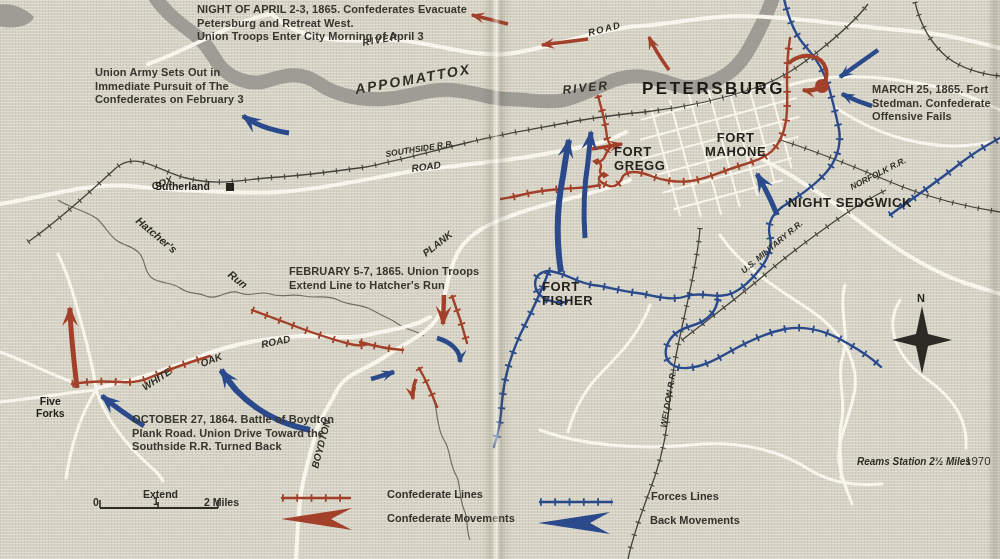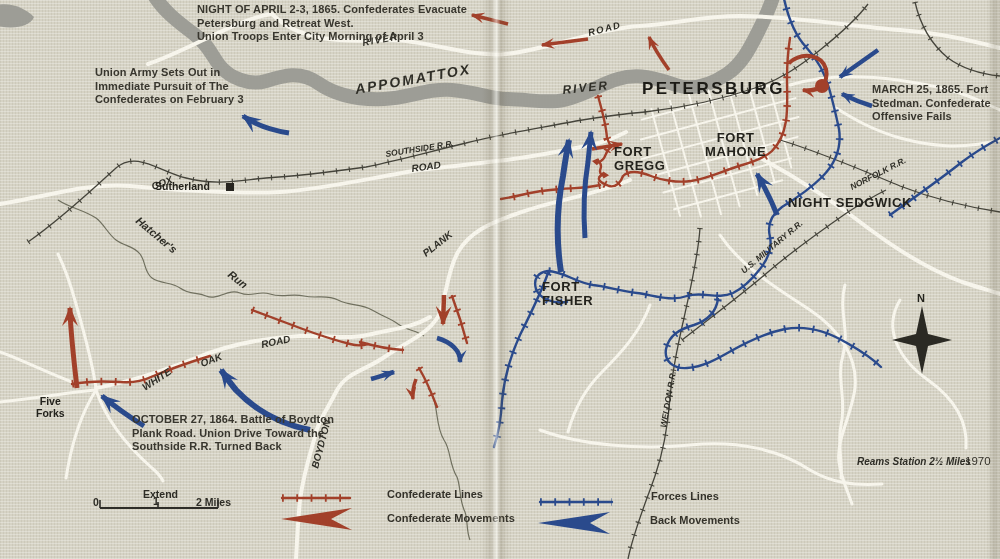--- a/index.html
+++ b/index.html
@@ -247,20 +247,22 @@
 
   <div class="lbl ann" style="left:197px;top:3px">NIGHT OF APRIL 2-3, 1865. Confederates Evacuate
 Petersburg and Retreat West.
 Union Troops Enter City Morning of April 3</div>
   <div class="lbl ann" style="left:95px;top:66px">Union Army Sets Out in
 Immediate Pursuit of The
 Confederates on February 3</div>
   <div class="lbl ann" style="left:872px;top:83px">MARCH 25, 1865. Fort
 Stedman. Confederate
 Offensive Fails</div>
+  <div class="lbl ann" style="left:289px;top:265px">FEBRUARY 5-7, 1865. Union Troops
+Extend Line to Hatcher's Run</div>
   <div class="lbl ann" style="left:132px;top:413px">OCTOBER 27, 1864. Battle of Boydton
 Plank Road. Union Drive Toward the
 Southside R.R. Turned Back</div>
 
   <div class="lbl cityname" style="left:642px;top:79px">PETERSBURG</div>
   <div class="lbl fort" style="left:614px;top:145px">FORT
 GREGG</div>
   <div class="lbl fort ctr" style="left:705px;top:131px">FORT
 MAHONE</div>
   <div class="lbl fort" style="left:788px;top:196px">NIGHT SEDGWICK</div>
@@ -269,21 +271,21 @@
   <div class="lbl town ctr" style="left:36px;top:396px">Five
 Forks</div>
   <div class="lbl town suth" style="left:155px;top:181px">
     <span>Sutherland</span>
     <span class="sq"></span>
   </div>
 
   <div class="lbl scaletxt" style="left:143px;top:488px">Extend</div>
   <div class="lbl scaletxt" style="left:93px;top:496px">0</div>
   <div class="lbl scaletxt" style="left:153px;top:495px">1</div>
-  <div class="lbl scaletxt" style="left:196px;top:496px">2 Miles</div>
+  <div class="lbl scaletxt" style="left:204px;top:496px">2 Miles</div>
 
   <div class="lbl legtxt" style="left:387px;top:488px">Confederate Lines</div>
   <div class="lbl legtxt" style="left:387px;top:512px">Confederate Movements</div>
   <div class="lbl legtxt" style="left:651px;top:490px">Forces Lines</div>
   <div class="lbl legtxt" style="left:650px;top:514px">Back Movements</div>
 
   <div class="lbl credit" style="left:857px;top:456px">Reams Station 2½ Miles</div>
   <div class="lbl year" style="left:965px;top:455px">1970</div>
 
   <div class="fold"></div>

